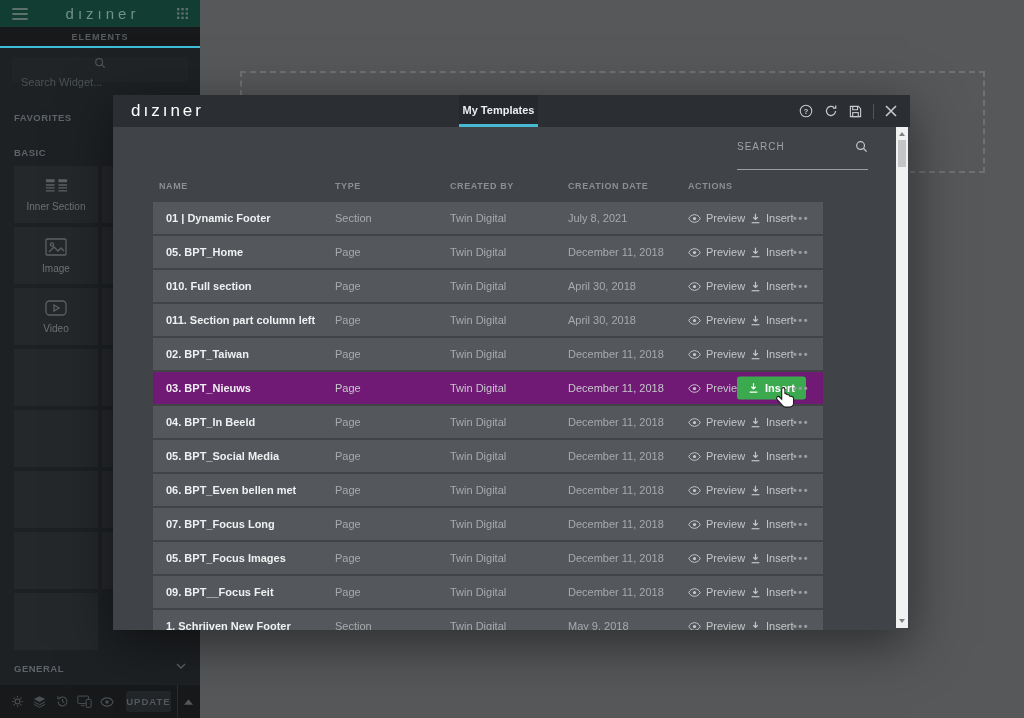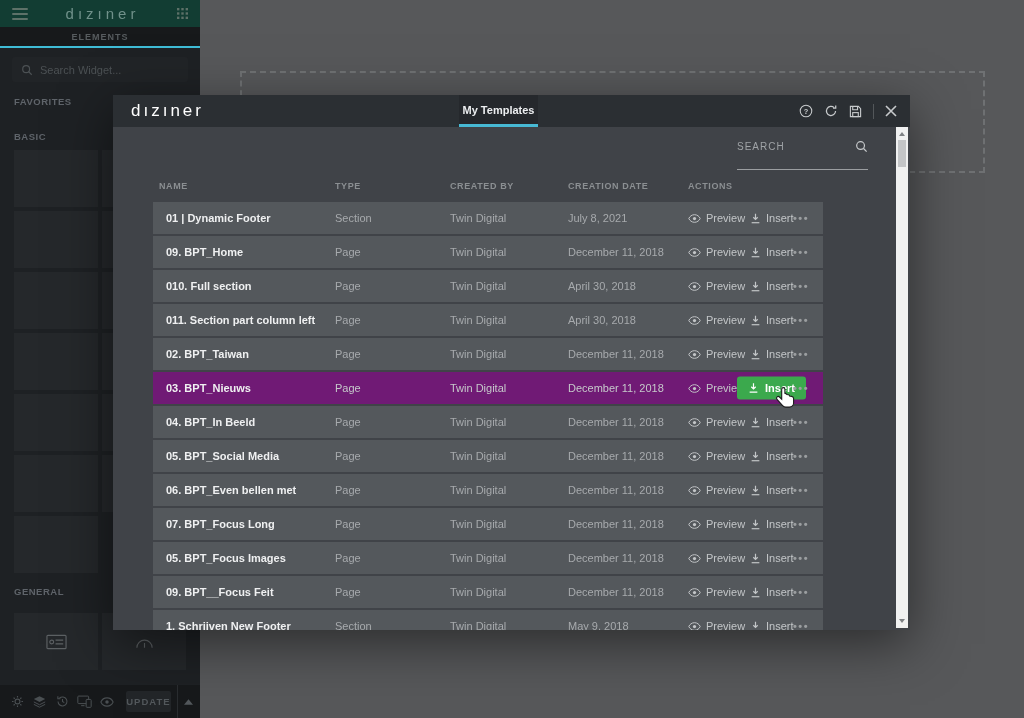--- a/index.html
+++ b/index.html
@@ -20,28 +20,28 @@
   .panel-header { height:27px; background:#123d33; display:flex; align-items:center;
     justify-content:space-between; padding:0 12px; }
   .hamburger { display:flex; flex-direction:column; gap:3px; width:16px; cursor:pointer; }
   .hamburger span { height:2px; background:#5d7168; border-radius:1px; }
   .panel-title { color:#70918a; font-size:15px; letter-spacing:4px; font-weight:400; }
   .apps-icon { color:#5d7168; cursor:pointer; }
   .elements-tab { height:21px; background:#17191b; border-bottom:2px solid #3fbcd6;
     display:flex; align-items:center; justify-content:center;
     font-size:9px; font-weight:bold; letter-spacing:1px; color:#575c5f; }
   .panel-search { margin:9px 12px 0; height:25px; background:#212427; border-radius:3px;
-    display:flex; align-items:center; padding:0 9px; gap:7px; }
+    display:flex; align-items:center; padding:0 9px; gap:7px;flex-direction:column; }
   .panel-search svg { color:#4c5154; flex:none; }
   .panel-search input { background:none; border:0; outline:0; width:100%;
     color:#8a8e90; font-size:11px; font-family:inherit; }
   .panel-search input::placeholder { color:#4c5154; }
   .section-label { margin:24px 14px 0; font-size:9.5px; font-weight:bold;
     color:#5f646a; letter-spacing:.5px; }
-  .section-label.first { margin-top:14px; }
+  .section-label.first { margin-top:30px; }
   .widget-grid { margin:8px 14px 0; display:grid; grid-template-columns:1fr 1fr; gap:4px; }
   .widget-card { height:57px; background:#25282b; display:flex; flex-direction:column;
     align-items:center; justify-content:center; gap:7px; color:#5d6164; cursor:pointer; }
   .widget-label { font-size:10px; color:#6e7275; white-space:nowrap; }
   .general-row { margin:13px 14px 16px; display:flex; justify-content:space-between;
     font-size:9.5px; font-weight:bold; color:#5f646a; letter-spacing:.5px; }
   .general-row svg { color:#5f646a; }
   .panel-footer { position:absolute; left:0; right:0; bottom:0; height:33px; background:#17191b;
     display:flex; align-items:center; padding-left:6px; z-index:5; }
   .f-icon { width:24px; display:flex; justify-content:center; color:#4a4f52; cursor:pointer; }
@@ -136,32 +136,50 @@
         <svg viewBox="0 0 14 14" width="12" height="12">
           <circle cx="6" cy="6" r="4" fill="none" stroke="currentColor" stroke-width="1.4"></circle>
           <path d="m9 9 3.5 3.5" stroke="currentColor" stroke-width="1.4"></path>
         </svg>
       </span>
     <input type="text" placeholder="Search Widget..." style="">
   </div>
   <div class="section-label first">FAVORITES</div>
   <div class="section-label">BASIC</div>
   <div class="widget-grid">
+      <div class="widget-card">
+        <span>
+          <svg viewBox="0 0 26 16" width="25" height="16" stroke="currentColor" fill="none">
+            <path stroke-width="3" d="M2 2.5h9M15 2.5h9"></path>
+            <path stroke-width="1.4" d="M2 7h9M2 10h9M2 13h9M15 7h9M15 10h9M15 13h9"></path>
+          </svg>
+        </span>
+        <span class="widget-label">Inner Section</span>
+      </div>
       <div class="widget-card"></div>
       <div class="widget-card">
         <span>
           <svg viewBox="0 0 22 18" width="22" height="18" fill="none" stroke="currentColor" stroke-width="1.3">
             <rect x="1" y="1" width="20" height="16" rx="1"></rect>
             <circle cx="7" cy="6.5" r="1.6"></circle>
             <path d="m4 14 5-5 4 4 3-3 3 3"></path>
           </svg>
         </span>
         <span class="widget-label">Image</span>
       </div>
       <div class="widget-card"></div>
+      <div class="widget-card">
+        <span>
+          <svg viewBox="0 0 22 16" width="22" height="16" fill="none" stroke="currentColor" stroke-width="1.3">
+            <rect x="1" y="1" width="20" height="14" rx="3.5"></rect>
+            <path d="M9 5l5 3-5 3z"></path>
+          </svg>
+        </span>
+        <span class="widget-label">Video</span>
+      </div>
       <div class="widget-card"></div>
       <div class="widget-card"></div>
       <div class="widget-card">
         <span>
           <svg viewBox="0 0 22 18" width="20" height="17" stroke="currentColor" fill="currentColor">
             <path d="M3 1.5h16M3 16.5h16" fill="none" stroke-width="1.3"></path>
             <path d="M11 3.6 13.2 6.4H8.8z"></path>
             <path d="M11 6v6" fill="none" stroke-width="1.3"></path>
             <path d="M11 14.4 8.8 11.6h4.4z"></path>
           </svg>
@@ -343,21 +361,21 @@
             <span class="cell act insert">
               <svg viewBox="0 0 12 12" width="11" height="11">
                 <path d="M6 .8v6M3.6 4.6 6 7 8.4 4.6" stroke="currentColor" fill="none" stroke-width="1.3"></path>
                 <path d="M1.8 10.6h8.4" stroke="currentColor" stroke-width="1.3"></path>
               </svg>
               <i style="font-style:normal">Insert</i>
             </span>
             <span class="cell more">•••</span>
           </div>
           <div class="trow">
-            <span class="cell name">09. BPT_Home</span>
+            <span class="cell name">05. BPT_Home</span>
             <span class="cell dim type">Page</span>
             <span class="cell dim created">Twin Digital</span>
             <span class="cell dim date">December 11, 2018</span>
             <span class="cell act preview">
               <svg viewBox="0 0 16 11" width="13" height="9">
                 <path d="M8 .8C4.7.8 2.1 2.9 1 5.5 2.1 8.1 4.7 10.2 8 10.2s5.9-2.1 7-4.7C13.9 2.9 11.3.8 8 .8z" fill="none" stroke="currentColor" stroke-width="1.2"></path>
                 <circle cx="8" cy="5.5" r="2" fill="currentColor"></circle>
               </svg>
               <i style="font-style:normal">Preview</i>
             </span>

